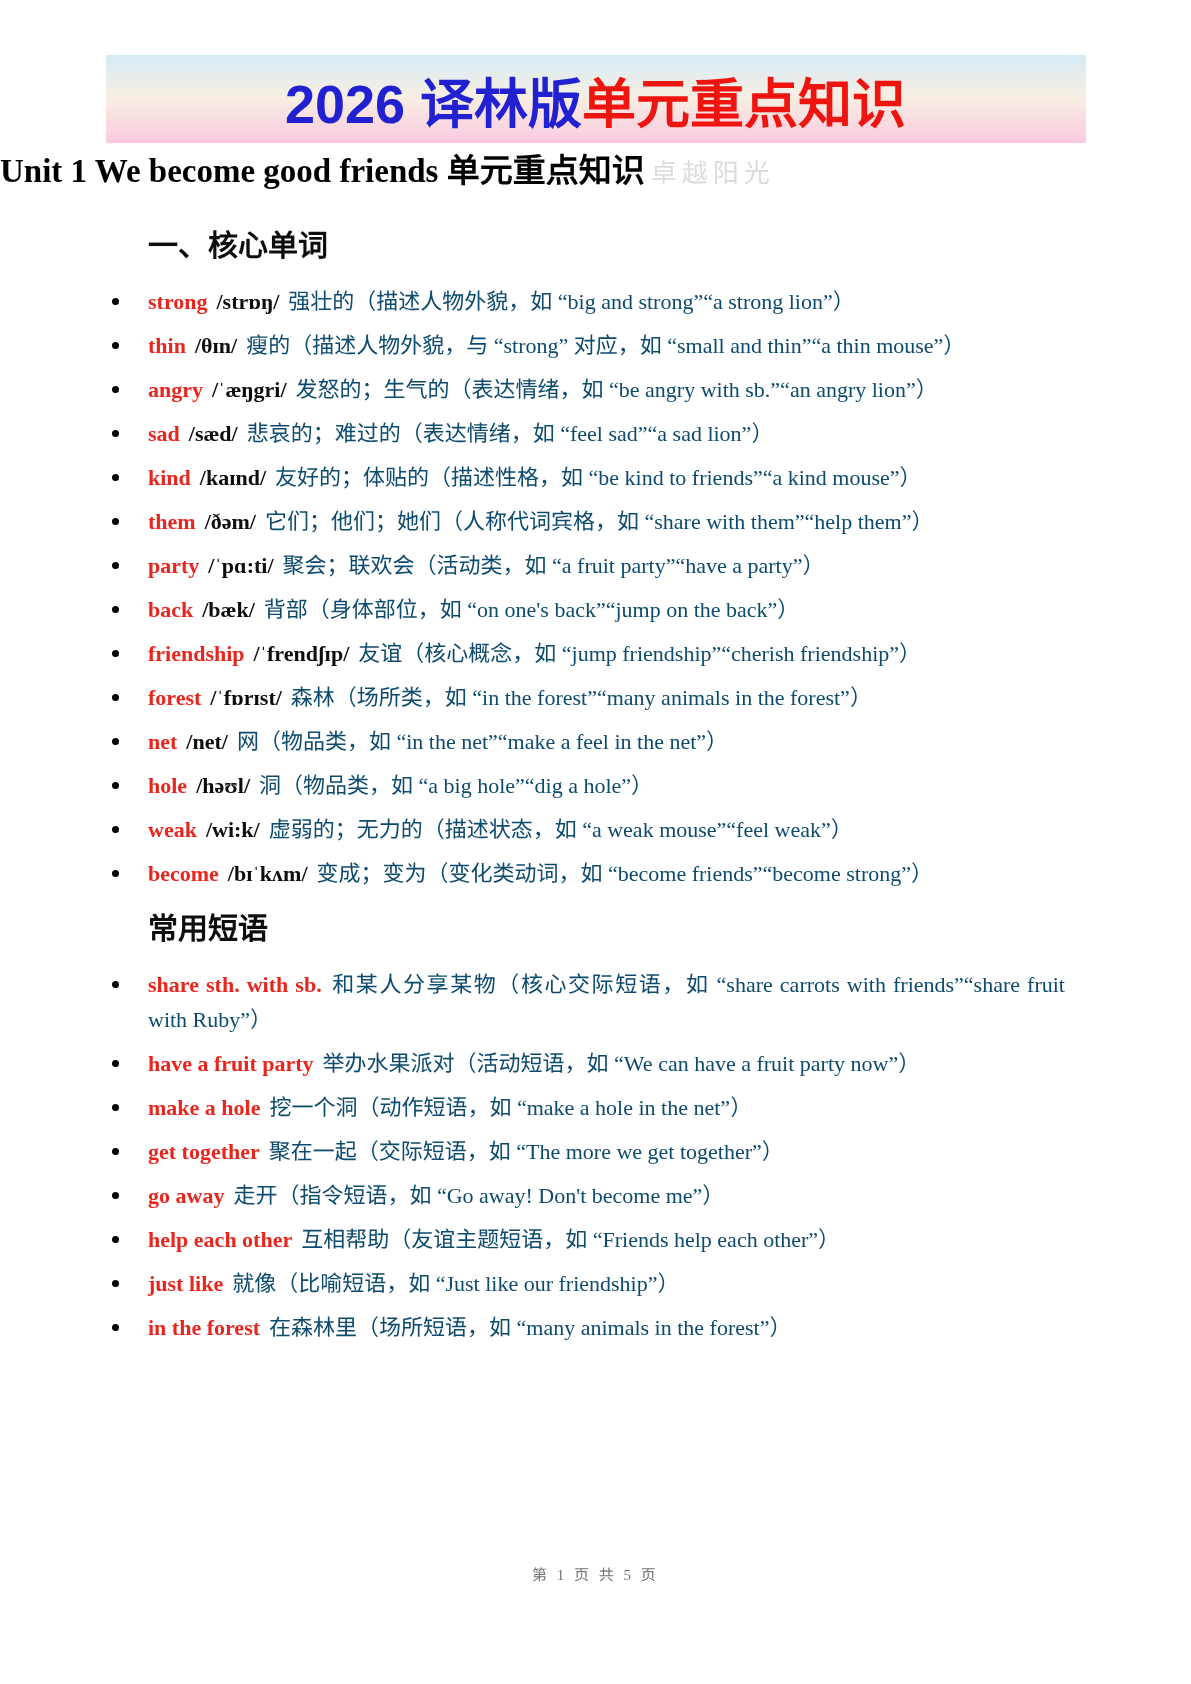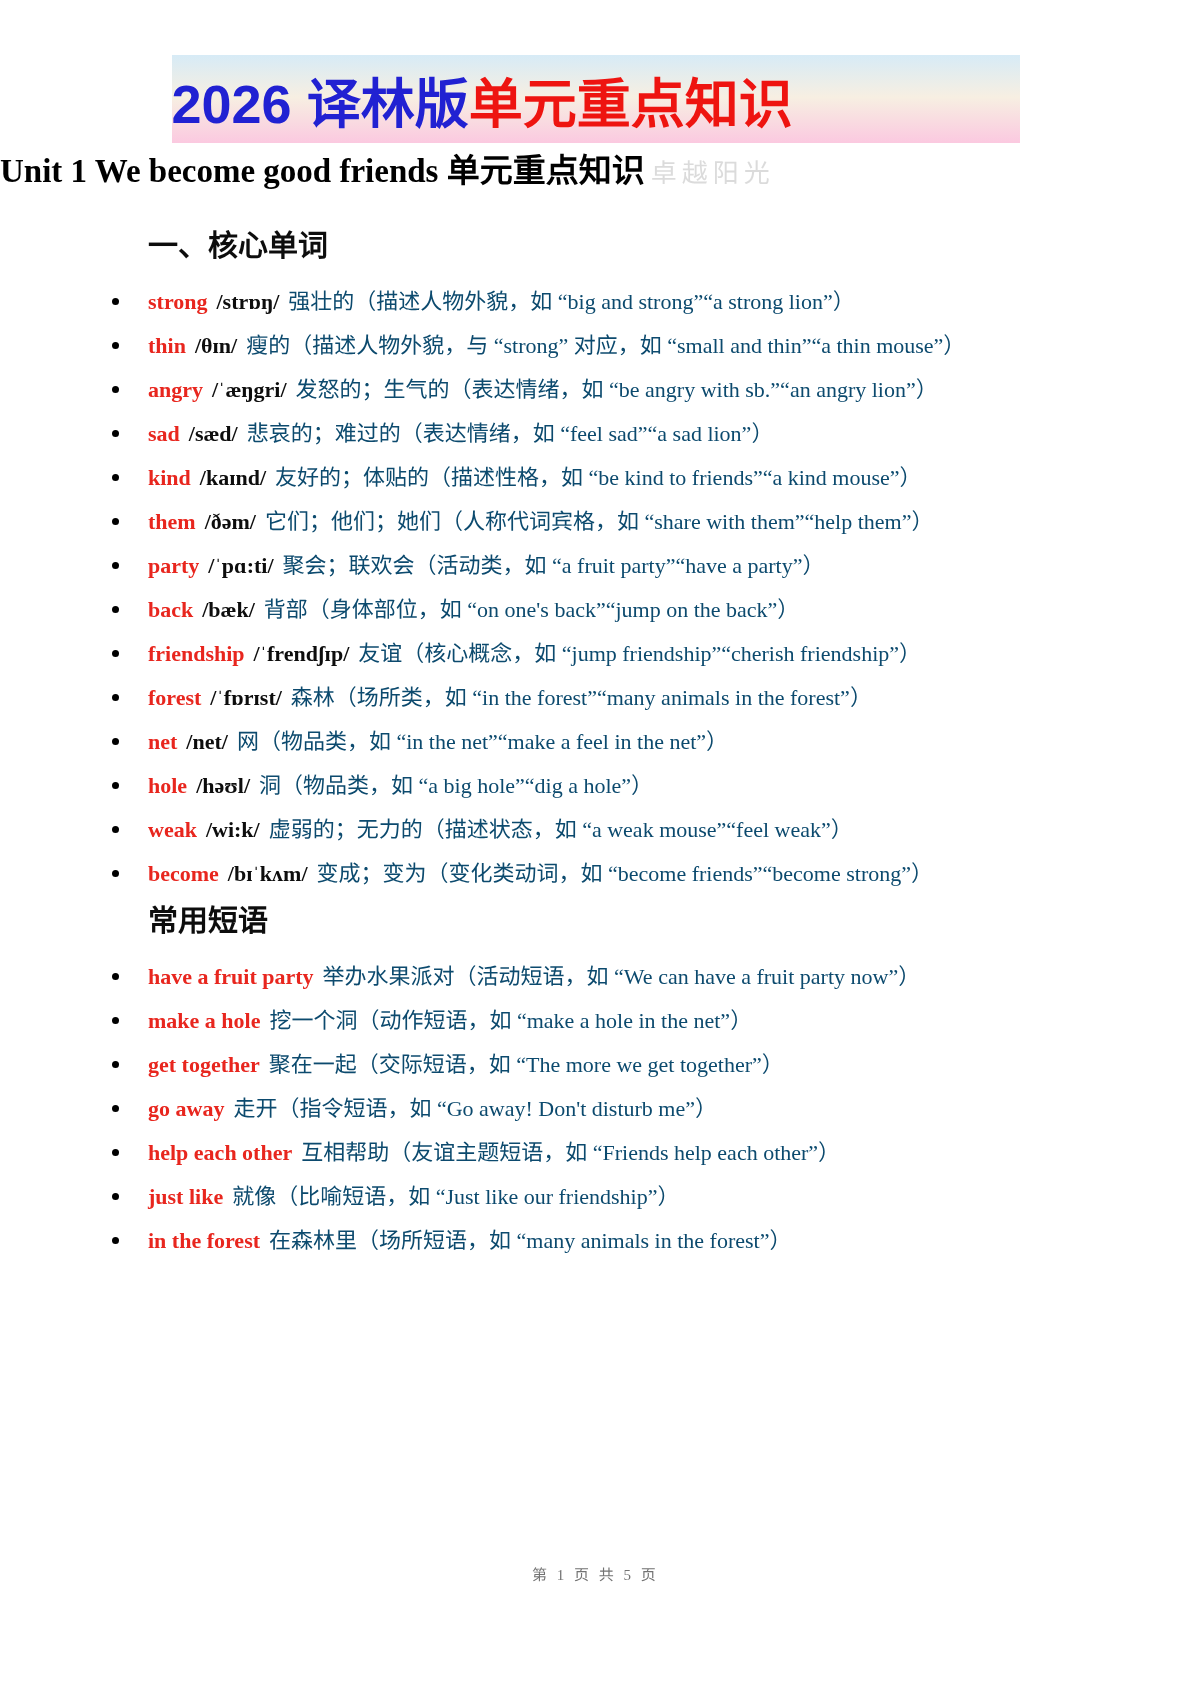--- a/index.html
+++ b/index.html
@@ -3,22 +3,22 @@
 <meta charset="utf-8">
 <style>
   html,body{margin:0;padding:0;}
   body{
     width:1191px;height:1684px;position:relative;overflow:hidden;
     background:#ffffff;color:#000;
     font-family:"Liberation Serif","DejaVu Serif",serif;
   }
   
   .banner{
-    width:848px;height:88px;margin:55px auto 0;
-    display:flex;align-items:center;
+    width:980px;height:88px;margin:55px auto 0;
+    display:flex;align-items:center;justify-content:center;
     background:linear-gradient(180deg,#d7ebf6 0%,#f7efe2 48%,#fbc9e0 100%);
     font-family:"Liberation Sans","DejaVu Sans",sans-serif;
     font-weight:bold;font-size:54px;white-space:nowrap;
   }
   .seg-blue{color:#2121d2;}
   .seg-black{color:#0f0f0f;}
   .seg-red{color:#ee1410;}
   
   h1.unit-title{
     margin:8px 0 0;text-align:left;
@@ -27,21 +27,21 @@
   .watermark{
     color:#cdcdcd;opacity:.7;font-weight:normal;
     font-size:26px;letter-spacing:5px;margin-left:6px;
   }
   
   .section-heading{
     font-family:"Liberation Sans","DejaVu Sans",sans-serif;
     font-weight:bold;font-size:30px;line-height:36px;color:#0d0d0d;
     margin:34px 0 0 148px;
   }
-  .section-heading.second{margin-top:12px;}
+  .section-heading.second{margin-top:20px;}
   
   ul.entry-list{
     list-style:none;margin:20px 0 0;padding:0 126px 0 148px;
   }
   li.entry{
     position:relative;font-size:22px;line-height:35px;
     margin-bottom:9px;color:#111;
   }
   li.entry::before{
     content:"";position:absolute;left:-36px;top:14px;
@@ -95,28 +95,29 @@
   <li class="entry"><span class="w">hole</span><span class="p">/həʊl/</span><span class="d">洞（物品类，如 “a big hole”“dig a hole”）</span></li>
 
   <li class="entry"><span class="w">weak</span><span class="p">/wi:k/</span><span class="d">虚弱的；无力的（描述状态，如 “a weak mouse”“feel weak”）</span></li>
 
   <li class="entry"><span class="w">become</span><span class="p">/bɪˈkʌm/</span><span class="d">变成；变为（变化类动词，如 “become friends”“become strong”）</span></li>
 </ul>
 
 <div class="section-heading second">常用短语</div>
 
 <ul class="entry-list">
+  <li class="entry justify"><span class="w">share sth. with sb.</span><span class="d">和某人分享某物（核心交际短语，如 “share carrots with friends”“share fruit with Ruby”）</span></li>
 
   <li class="entry"><span class="w">have a fruit party</span><span class="d">举办水果派对（活动短语，如 “We can have a fruit party now”）</span></li>
 
   <li class="entry"><span class="w">make a hole</span><span class="d">挖一个洞（动作短语，如 “make a hole in the net”）</span></li>
 
   <li class="entry"><span class="w">get together</span><span class="d">聚在一起（交际短语，如 “The more we get together”）</span></li>
 
-  <li class="entry"><span class="w">go away</span><span class="d">走开（指令短语，如 “Go away! Don't disturb me”）</span></li>
+  <li class="entry"><span class="w">go away</span><span class="d">走开（指令短语，如 “Go away! Don't become me”）</span></li>
 
   <li class="entry"><span class="w">help each other</span><span class="d">互相帮助（友谊主题短语，如 “Friends help each other”）</span></li>
 
   <li class="entry"><span class="w">just like</span><span class="d">就像（比喻短语，如 “Just like our friendship”）</span></li>
 
 
   <li class="entry"><span class="w">in the forest</span><span class="d">在森林里（场所短语，如 “many animals in the forest”）</span></li>
 </ul>
 
 <div class="page-footer">第 1 页 共 5 页</div>

